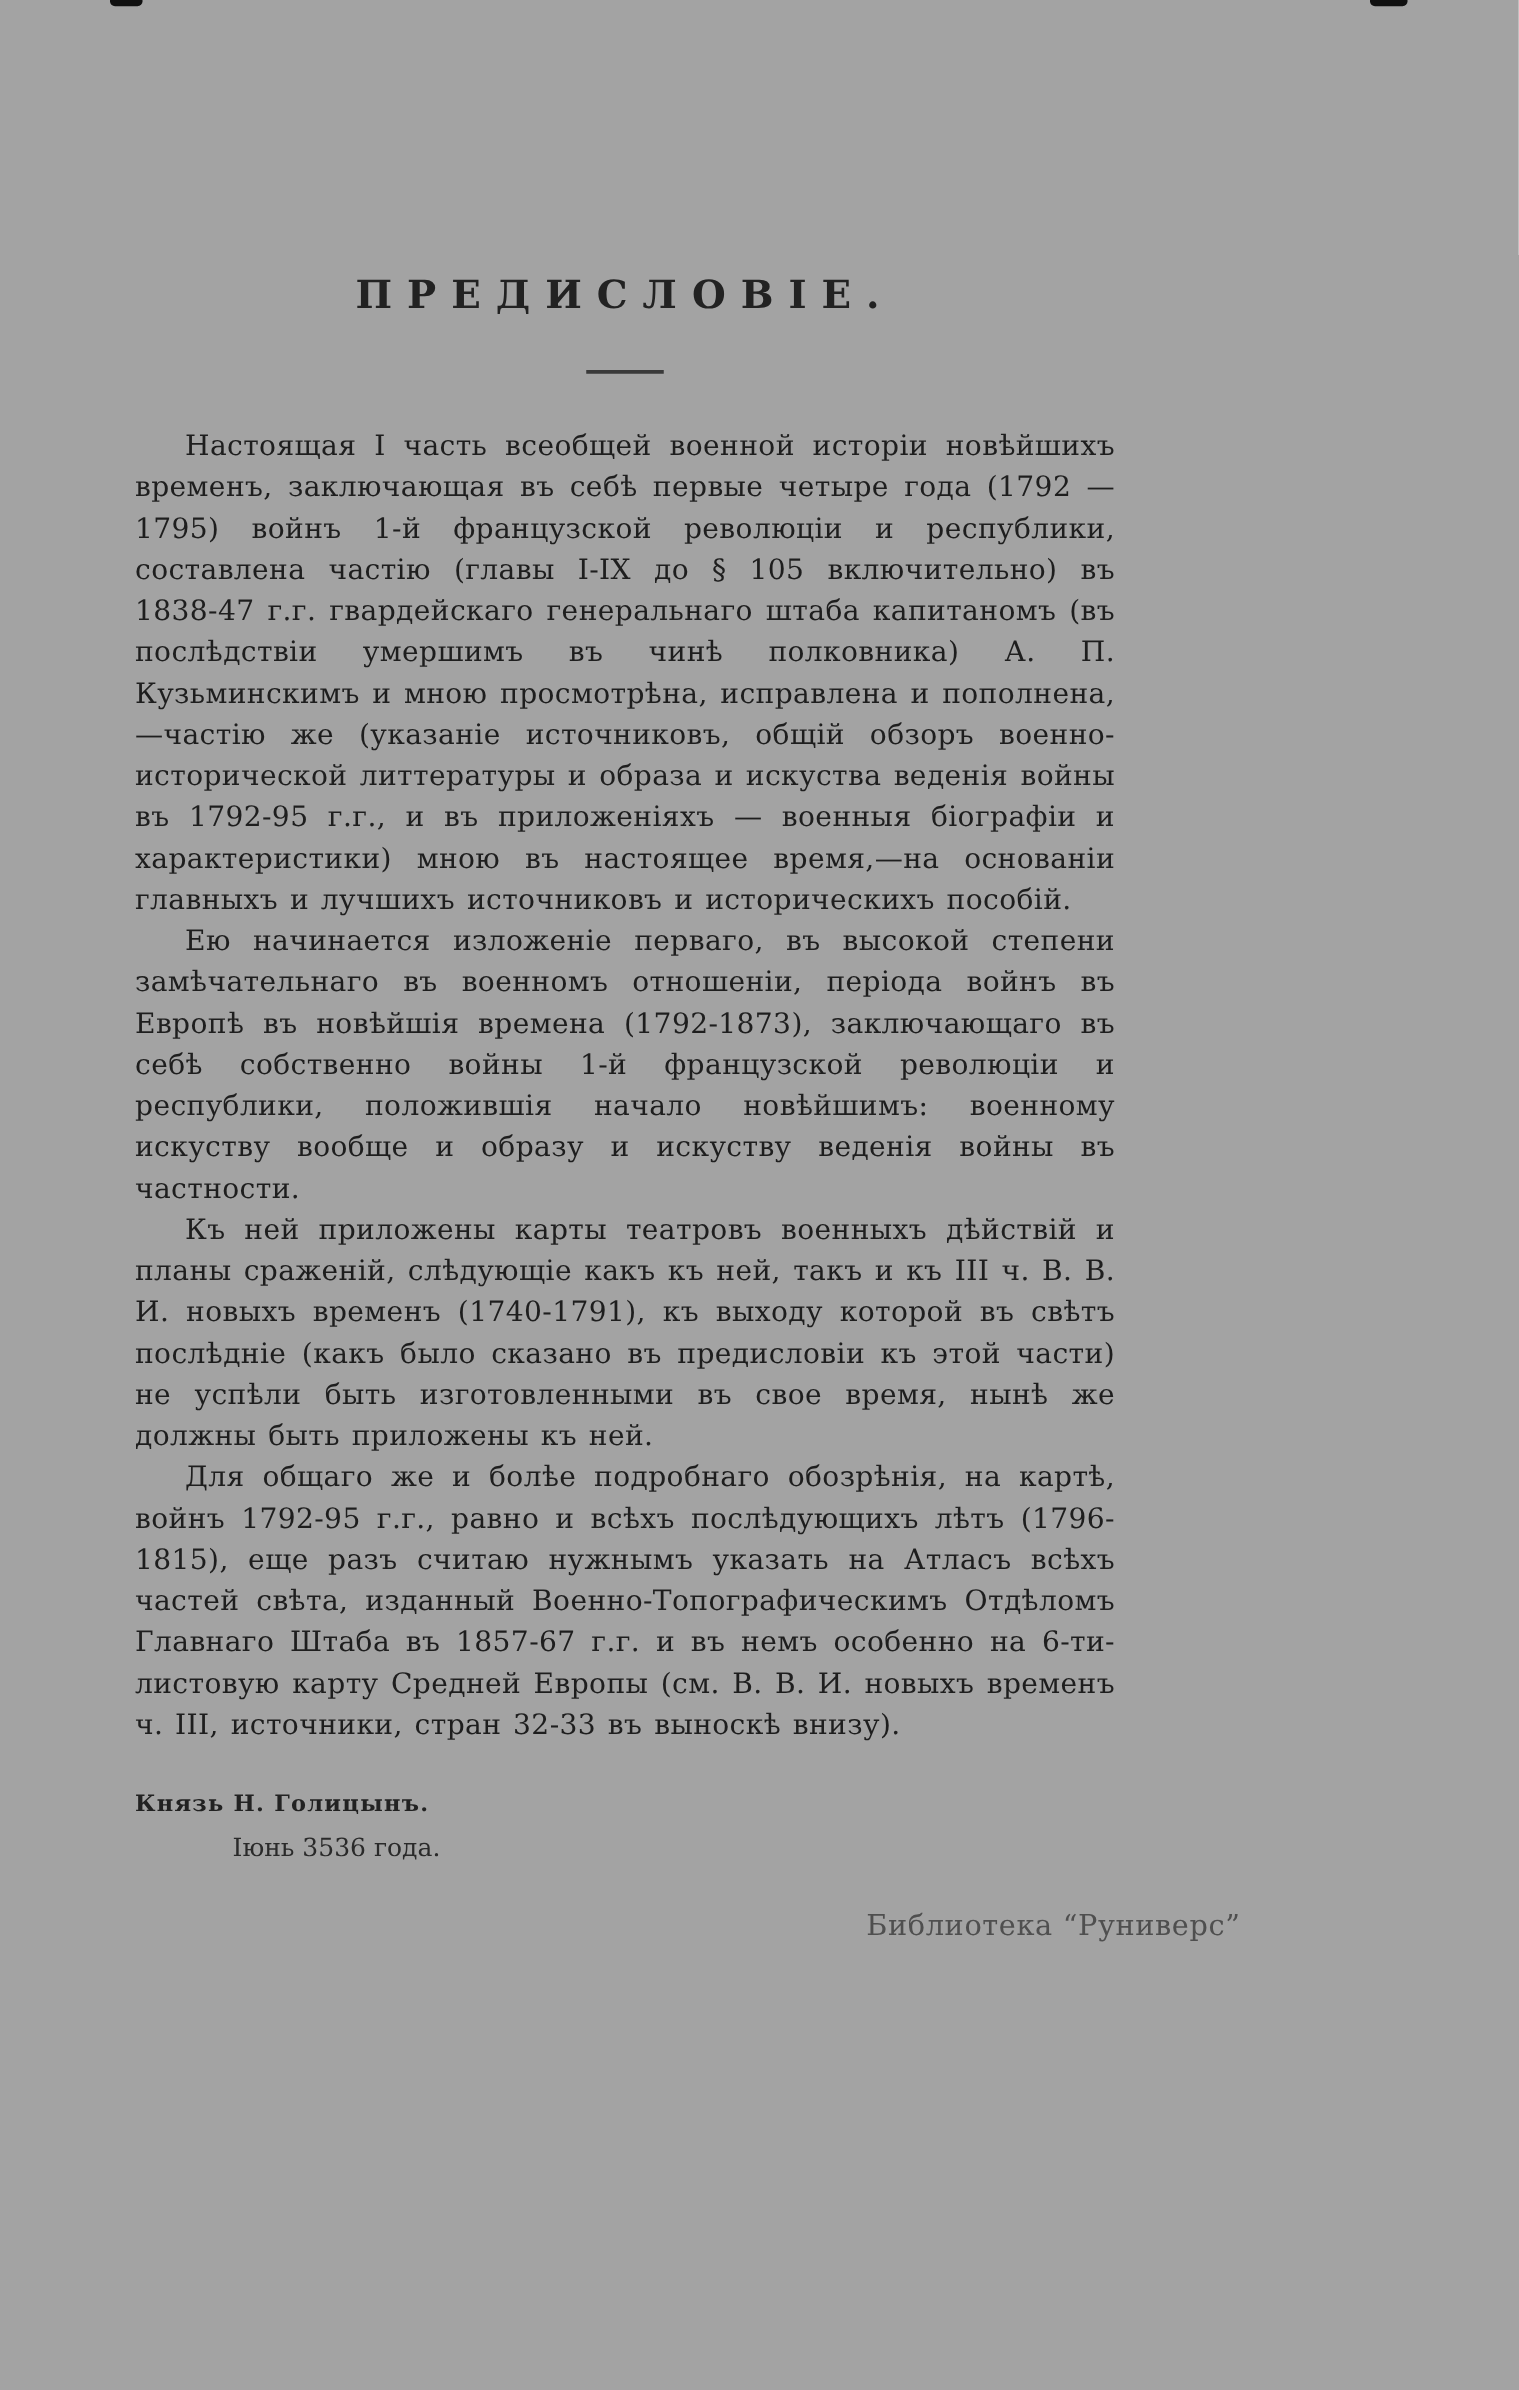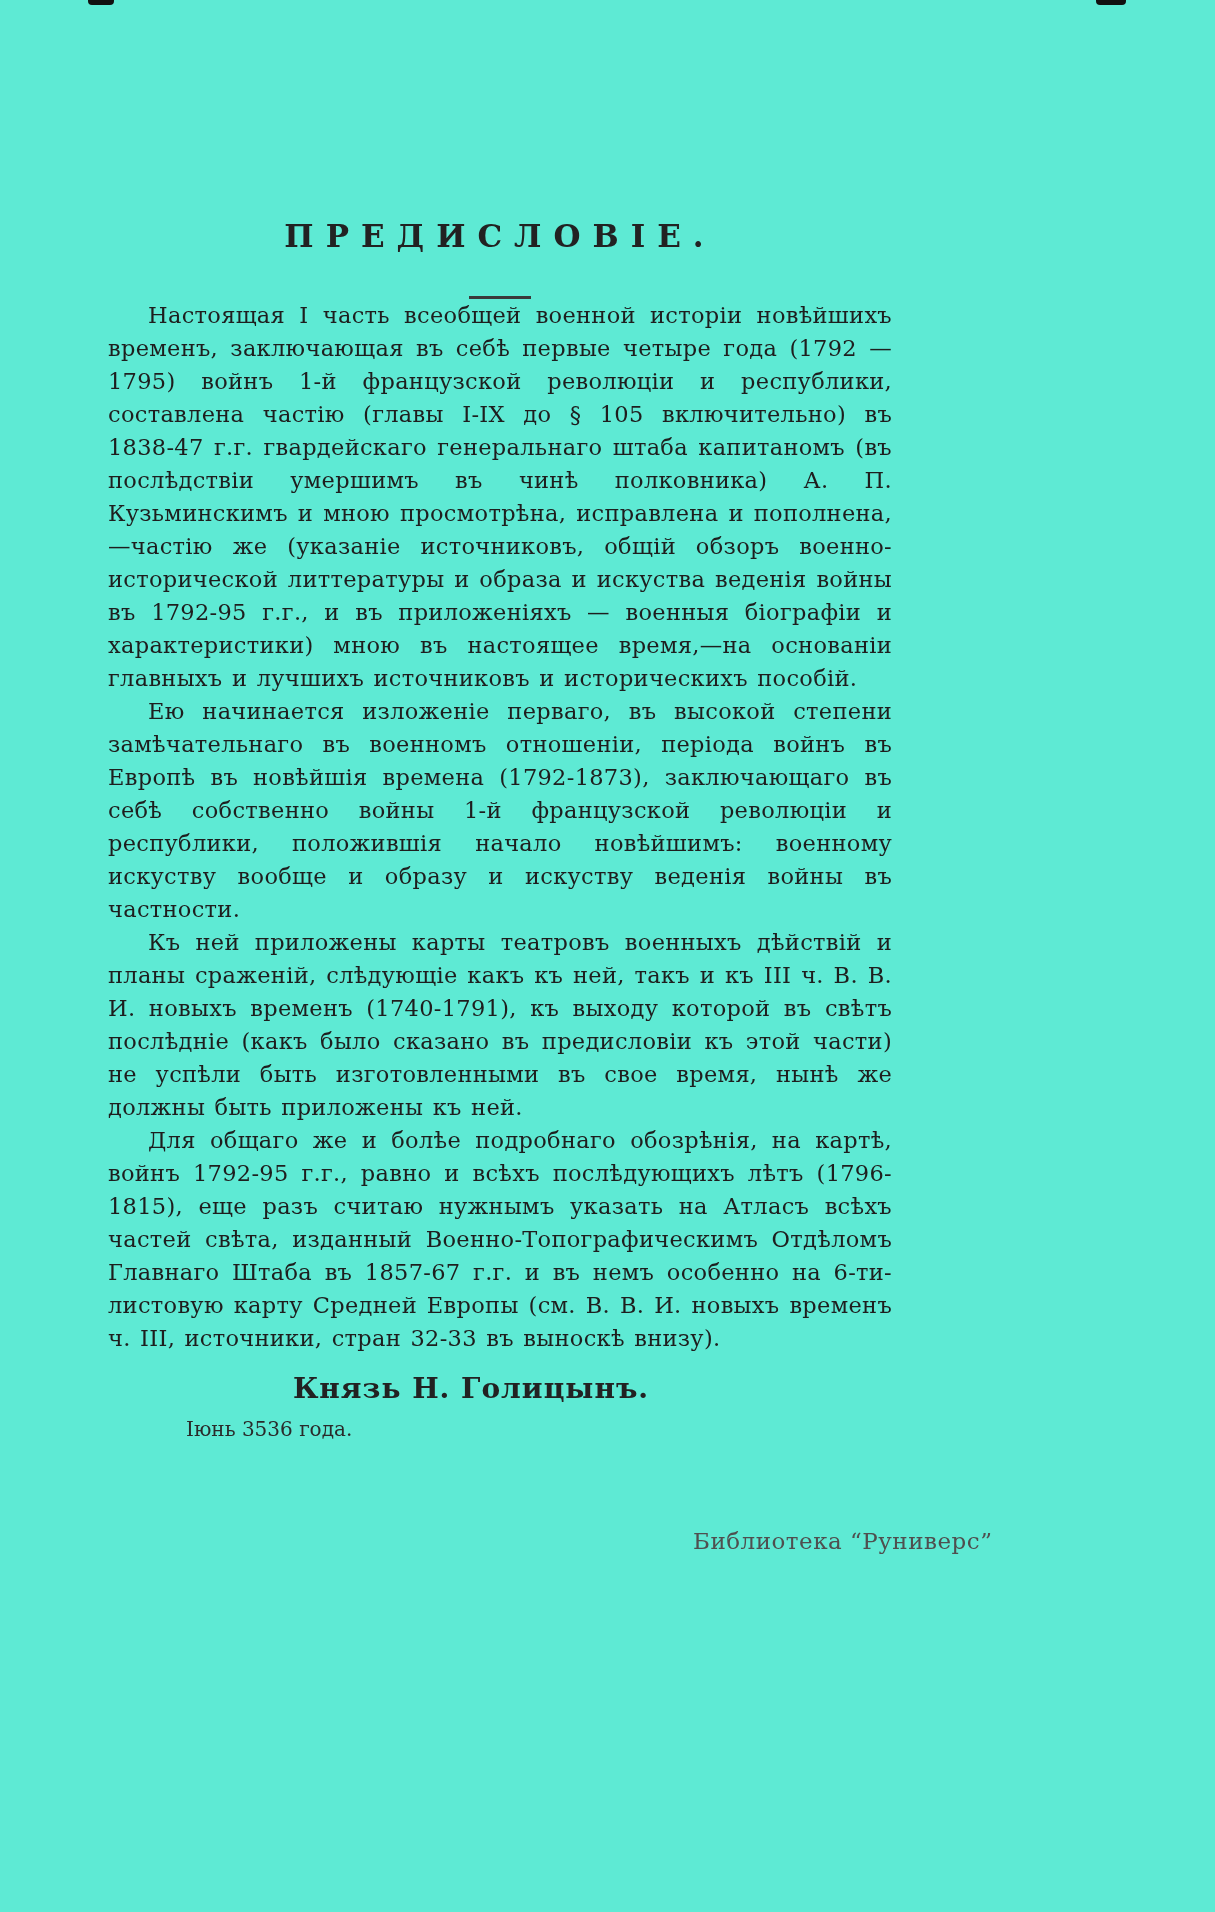--- a/index.html
+++ b/index.html
@@ -5,21 +5,21 @@
   html, body {
     margin: 0;
     padding: 0;
     background: #e8e8e8;
   }
   .page {
     position: relative;
     width: 1215px;
     height: 1912px;
     margin: 0 auto;
-    background: #5eead4;
+    background: #a3a3a3;
     overflow: hidden;
     font-family: "DejaVu Serif", "Liberation Serif", serif;
     color: #1e1e1e;
   }
   .content {
     position: absolute;
     top: 0;
     left: 108px;
     width: 784px;
   }
@@ -33,35 +33,36 @@
     color: #222;
   }
   .divider {
     width: 62px;
     height: 0;
     border: none;
     border-top: 3px solid #3a3a3a;
     margin: 42px auto 0 auto;
   }
   .body-text {
+    margin-top: 42px;
     font-size: 22.5px;
     line-height: 33px;
     text-align: justify;
     letter-spacing: 0.3px;
     word-spacing: 2px;
   }
   .body-text p {
     margin: 0;
     text-indent: 40px;
   }
   .signature {
-    margin-top: 17px;
+    margin-top: 36px;
     padding-right: 58px;
-    text-align: center;
-    font-size: 28px;
+    text-align: left;
+    font-size: 18px;
     font-weight: 700;
     letter-spacing: 1px;
     color: #222;
   }
   .date-line {
     margin-top: 12px;
     padding-left: 78px;
     font-size: 20px;
     color: #2a2a2a;
   }

